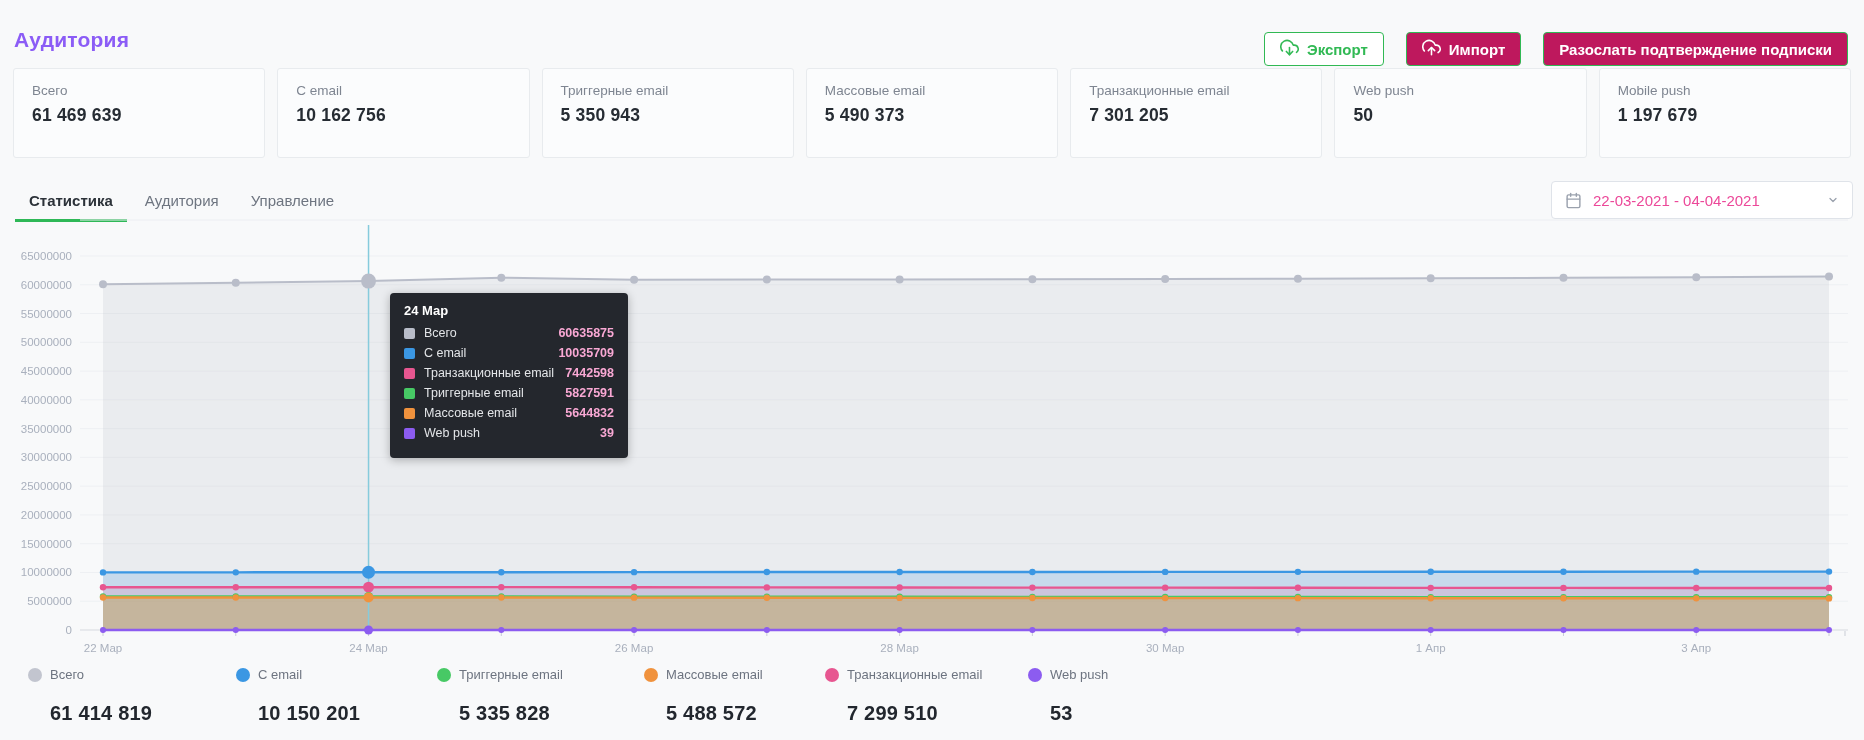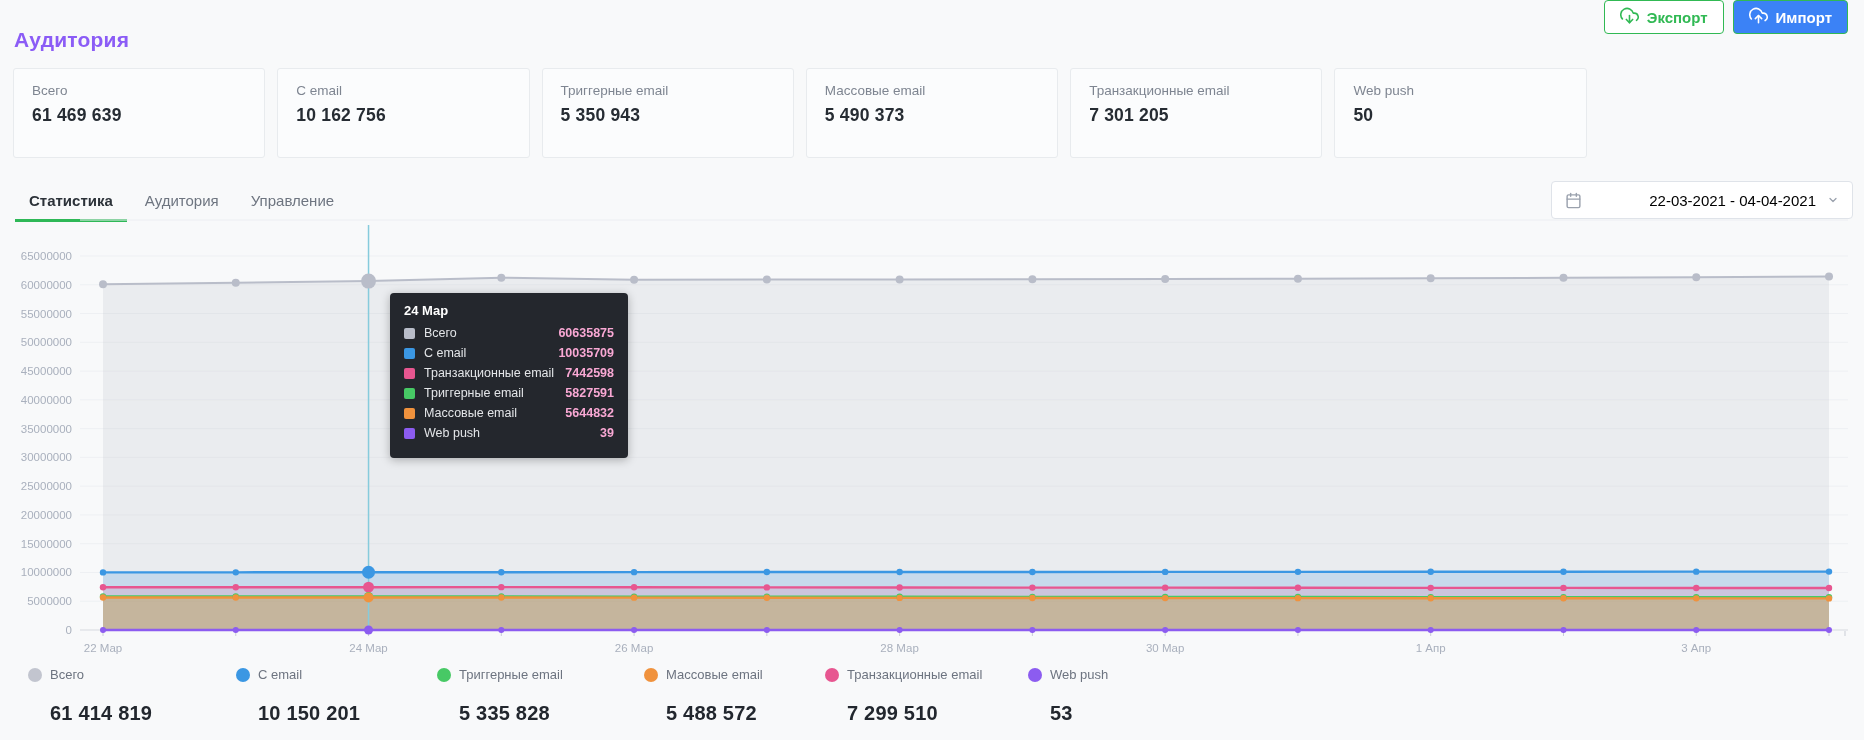--- a/index.html
+++ b/index.html
@@ -7,30 +7,30 @@
     width:1864px;height:740px;position:relative;overflow:hidden;
     background:#f8f9fa;
     font-family:"Liberation Sans",sans-serif;
     -webkit-font-smoothing:antialiased;
   }
   
   .page-title{
     position:absolute;left:14px;top:28px;
     font-size:21px;font-weight:700;color:#8b5cf6;letter-spacing:.2px;
   }
-  .toolbar{position:absolute;right:16px;top:0;display:flex;gap:9px;}
+  .toolbar{position:absolute;right:16px;top:32px;display:flex;gap:22px;}
   .btn{
     height:34px;display:flex;align-items:center;gap:8px;
     padding:0 15px;border-radius:4px;font-size:15px;font-weight:700;
     font-family:"Liberation Sans",sans-serif;cursor:pointer;border:1px solid transparent;
     white-space:nowrap;
   }
   .btn svg{flex:0 0 auto;}
   .btn-outline{background:#ffffff;border-color:#31b954;color:#31b954;}
-  .btn-solid{background:#3b82f6;border-color:#31b954;color:#ffffff;}
+  .btn-solid{background:#be185d;border-color:#31b954;color:#ffffff;}
   
   .cards{
     position:absolute;left:13px;right:13px;top:68px;height:90px;
     display:grid;grid-template-columns:repeat(7,1fr);gap:12px;
   }
   .card{
     background:#fbfcfd;border:1px solid #e8ebee;border-radius:3px;
     padding:14px 18px;box-sizing:border-box;
   }
   .card .lbl{font-size:13.5px;color:#7e8591;margin-bottom:7px;}
@@ -41,21 +41,21 @@
     padding:4px 14px 10px 14px;font-size:15px;color:#6e7580;cursor:pointer;
     border-bottom:3px solid transparent;
   }
   .tab.active{color:#2c3239;font-weight:700;border-bottom-color:#2eb857;}
   
   .datepicker{
     position:absolute;left:1551px;top:181px;width:302px;height:38px;box-sizing:border-box;
     background:#ffffff;border:1px solid #dfe3e9;border-radius:4px;
     display:flex;align-items:center;gap:11px;padding:0 13px;cursor:pointer;
   }
-  .datepicker .date-text{font-size:15px;color:#000000;flex:1;text-align:right;}
+  .datepicker .date-text{font-size:15px;color:#ec4899;flex:1;}
   
   .chart-wrap{position:absolute;left:0;top:200px;width:1864px;height:470px;}
   .chart-wrap svg{display:block;}
   
   .tooltip{
     position:absolute;left:390px;top:293px;width:238px;box-sizing:border-box;
     background:#24272d;border-radius:4px;padding:10px 14px 12px 14px;
     box-shadow:0 2px 10px rgba(0,0,0,.28);z-index:6;
   }
   .tooltip .tt-title{font-size:13px;font-weight:700;color:#ffffff;margin-bottom:8px;}
@@ -89,20 +89,23 @@
   <button class="btn btn-solid">
     <span>
       <svg width="19" height="19" viewBox="0 0 24 24" fill="none" stroke="#ffffff" stroke-width="2" stroke-linecap="round" stroke-linejoin="round">
           <polyline points="16 16 12 12 8 16"></polyline>
           <line x1="12" y1="12" x2="12" y2="21"></line>
           <path d="M20.39 18.39A5 5 0 0 0 18 9h-1.26A8 8 0 1 0 3 16.3"></path>
         </svg>
     </span>
     <span>Импорт</span>
   </button>
+  <button class="btn btn-solid">
+    <span>Разослать подтверждение подписки</span>
+  </button>
 </div>
 
 <div class="cards" id="cards">
     <div class="card">
       <div class="lbl">Всего</div>
       <div class="val">61 469 639</div>
     </div>
     <div class="card">
       <div class="lbl">С email</div>
       <div class="val">10 162 756</div>
@@ -115,20 +118,24 @@
       <div class="lbl">Массовые email</div>
       <div class="val">5 490 373</div>
     </div>
     <div class="card">
       <div class="lbl">Транзакционные email</div>
       <div class="val">7 301 205</div>
     </div>
     <div class="card">
       <div class="lbl">Web push</div>
       <div class="val">50</div>
+    </div>
+    <div class="card">
+      <div class="lbl">Mobile push</div>
+      <div class="val">1 197 679</div>
     </div>
   </div>
 
 <div class="tabs" id="tabs">
     <div class="tab active">Статистика</div>
     <div class="tab">Аудитория</div>
     <div class="tab">Управление</div>
   </div>
 
 <div class="datepicker">

